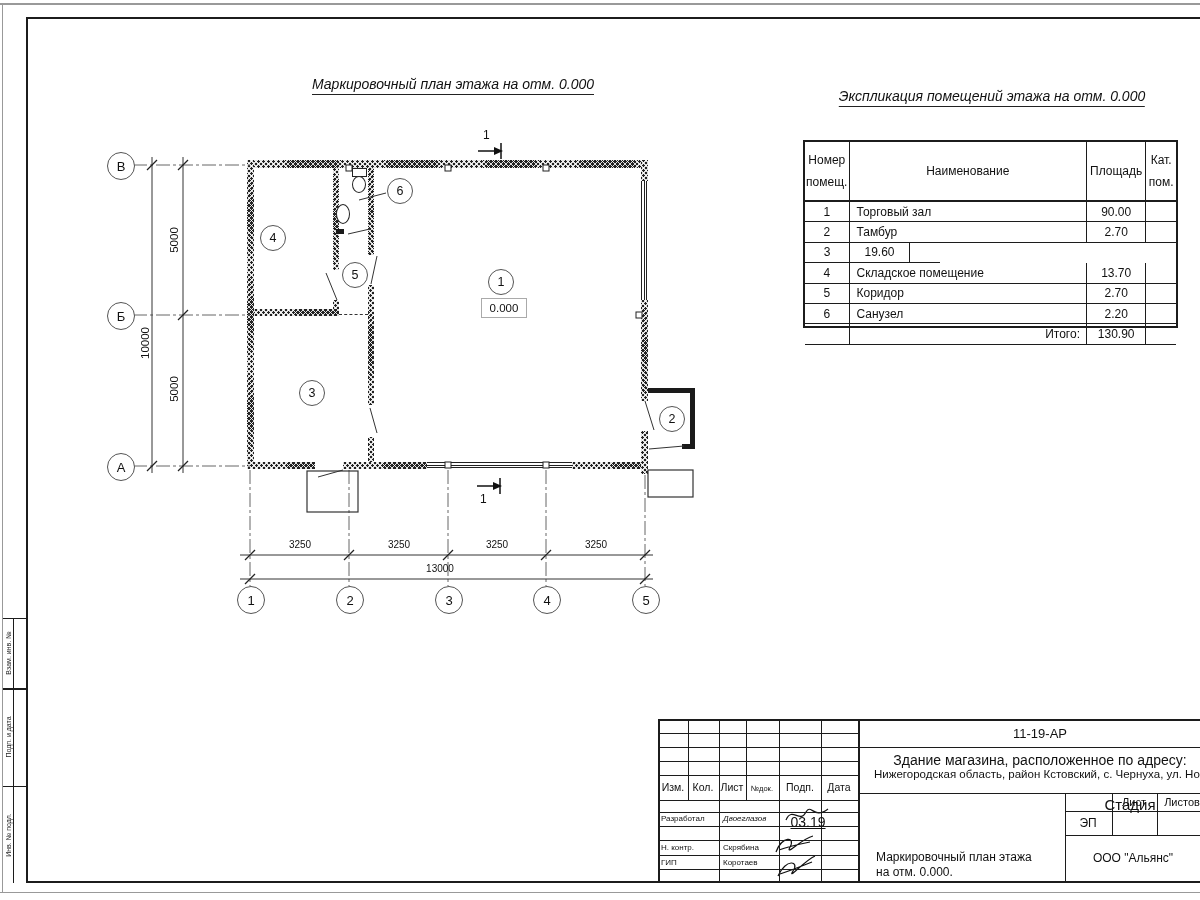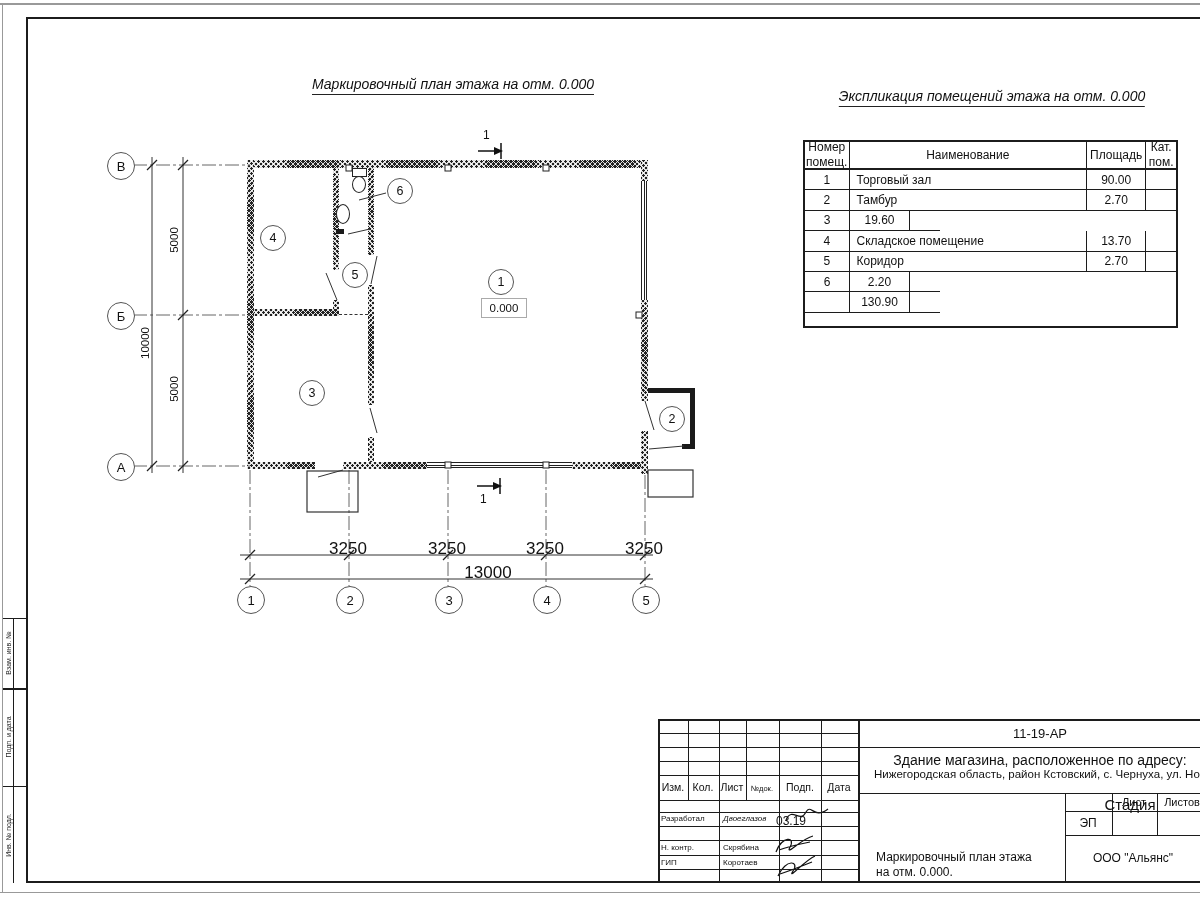--- a/index.html
+++ b/index.html
@@ -11,37 +11,37 @@
   .wall{position:absolute;background-color:#222;
         background-image:repeating-linear-gradient(45deg,rgba(255,255,255,.85) 0 1px,transparent 1px 3.5px),
                          repeating-linear-gradient(135deg,rgba(255,255,255,.85) 0 1px,transparent 1px 3.5px);}
   .twall{position:absolute;background:#1a1a1a;}
   .win-h{position:absolute;height:6px;background:linear-gradient(to bottom,#222 0 1px,#fff 1px 2.5px,#222 2.5px 3.5px,#fff 3.5px 5px,#222 5px 6px);}
   .win-v{position:absolute;width:6px;background:linear-gradient(to right,#222 0 1px,#fff 1px 2.5px,#222 2.5px 3.5px,#fff 3.5px 5px,#222 5px 6px);}
   .circle{position:absolute;width:24px;height:24px;border:1px solid #555;border-radius:50%;background:#fff;
           display:flex;align-items:center;justify-content:center;font-size:12.5px;}
   .gcircle{width:26px;height:26px;font-size:13px;}
   .t{position:absolute;white-space:nowrap;color:#111;}
-  .dimlabel{position:absolute;font-size:17px;transform:translateX(-50%);white-space:nowrap;margin-left:48px;}
+  .dimlabel{position:absolute;font-size:10px;transform:translateX(-50%);white-space:nowrap;}
   .vdimlabel{position:absolute;font-size:11.5px;transform:translate(-50%,-50%) rotate(-90deg);white-space:nowrap;}
   .mlabel{position:absolute;font-size:7px;color:#222;transform:translate(-50%,-50%) rotate(-90deg);white-space:nowrap;}
   .title{position:absolute;font-size:14px;font-style:italic;transform:translateX(-50%);
          border-bottom:1px solid #222;padding-bottom:2px;white-space:nowrap;}
   .dash-open{position:absolute;border-top:1px dashed #333;}
   .fix{position:absolute;border:1px solid #222;background:#fff;}
   
   #expl{position:absolute;left:803px;top:140px;width:375px;height:188px;border:2px solid #1c1c1c;box-sizing:border-box;}
   #expl .row{display:flex;width:100%;box-sizing:border-box;}
   #expl .cell{box-sizing:border-box;border-right:1px solid #1c1c1c;border-bottom:1px solid #1c1c1c;
               font-size:12px;display:flex;align-items:center;justify-content:center;text-align:center;overflow:hidden;}
   #expl .c-num{width:45px;}
   #expl .c-name{width:240px;justify-content:flex-start;padding-left:7px;}
   #expl .c-area{width:60px;text-align:center;}
   #expl .c-cat{width:30px;border-right:none;}
-  #expl .hdr{height:28px;font-size:12px;line-height:15px;}
+  #expl .hdr{height:60px;font-size:12px;line-height:22px;}
   #expl .hdr .cell{border-bottom:2px solid #1c1c1c;}
   #expl .drow{height:20.4px;}
   #expl .c-total{justify-content:flex-end;padding-right:6px;padding-left:0;}
   
   .st{position:absolute;font-size:10px;color:#111;white-space:nowrap;}
 </style>
 </head>
 <body>
 
 <div id="sheet">
@@ -267,25 +267,27 @@
       <div class="cell c-cat"></div>
     </div>
     <div class="row drow">
       <div class="cell c-num">5</div>
       <div class="cell c-name">Коридор</div>
       <div class="cell c-area">2.70</div>
       <div class="cell c-cat"></div>
     </div>
     <div class="row drow">
       <div class="cell c-num">6</div>
+      <div class="cell c-name">Санузел</div>
       <div class="cell c-area">2.20</div>
       <div class="cell c-cat"></div>
     </div>
     <div class="row drow">
       <div class="cell c-num"></div>
+      <div class="cell c-name c-total">Итого:</div>
       <div class="cell c-area">130.90</div>
       <div class="cell c-cat"></div>
     </div>
   </div>
 
   <div class="ln" style="left:658px;top:719px;width:544px;height:2px;"></div>
   <div class="ln" style="left:658px;top:733px;width:200px;height:1px;"></div>
   <div class="ln" style="left:658px;top:747px;width:544px;height:1px;"></div>
   <div class="ln" style="left:658px;top:761px;width:200px;height:1px;"></div>
   <div class="ln" style="left:658px;top:775px;width:200px;height:1px;"></div>
@@ -316,21 +318,21 @@
 
   <div class="st" style="left:673px;top:781px;transform:translateX(-50%);font-size:10.5px;">Изм.</div>
   <div class="st" style="left:703px;top:781px;transform:translateX(-50%);font-size:10.5px;">Кол.</div>
   <div class="st" style="left:732px;top:781px;transform:translateX(-50%);font-size:10.5px;">Лист</div>
   <div class="st" style="left:762px;top:784px;transform:translateX(-50%);font-size:7.5px;">№док.</div>
   <div class="st" style="left:800px;top:781px;transform:translateX(-50%);font-size:10.5px;">Подп.</div>
   <div class="st" style="left:839px;top:781px;transform:translateX(-50%);font-size:10.5px;">Дата</div>
 
   <div class="st" style="left:661px;top:814px;font-size:8px;">Разработал</div>
   <div class="st" style="left:723px;top:814px;font-size:8px;font-style:italic;">Двоеглазов</div>
-  <div class="st" style="left:791px;top:814px;transform:translateX(-50%);font-size:12px;text-decoration:underline;">03.19</div>
+  <div class="st" style="left:808px;top:814px;transform:translateX(-50%);font-size:14px;text-decoration:underline;">03.19</div>
   <div class="st" style="left:661px;top:843px;font-size:8px;">Н. контр.</div>
   <div class="st" style="left:723px;top:843px;font-size:8px;">Скрябина</div>
   <div class="st" style="left:661px;top:858px;font-size:8px;">ГИП</div>
   <div class="st" style="left:723px;top:858px;font-size:8px;">Коротаев</div>
 
   <div class="st" style="left:1088px;top:796px;transform:translateX(-50%);font-size:15px;margin-left:42px;">Стадия</div>
   <div class="st" style="left:1134px;top:796px;transform:translateX(-50%);font-size:11px;">Лист</div>
   <div class="st" style="left:1182px;top:796px;transform:translateX(-50%);font-size:11px;">Листов</div>
   <div class="st" style="left:1088px;top:816px;transform:translateX(-50%);font-size:12px;">ЭП</div>
 

